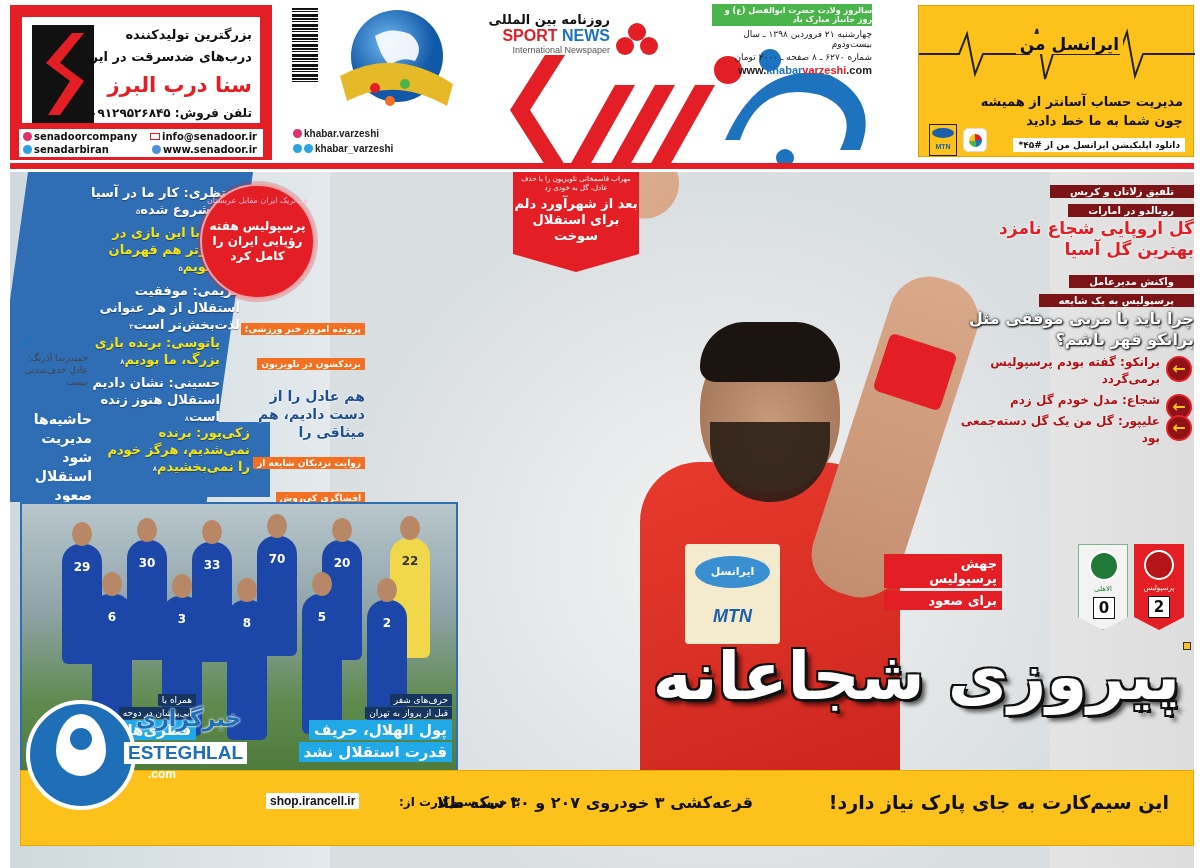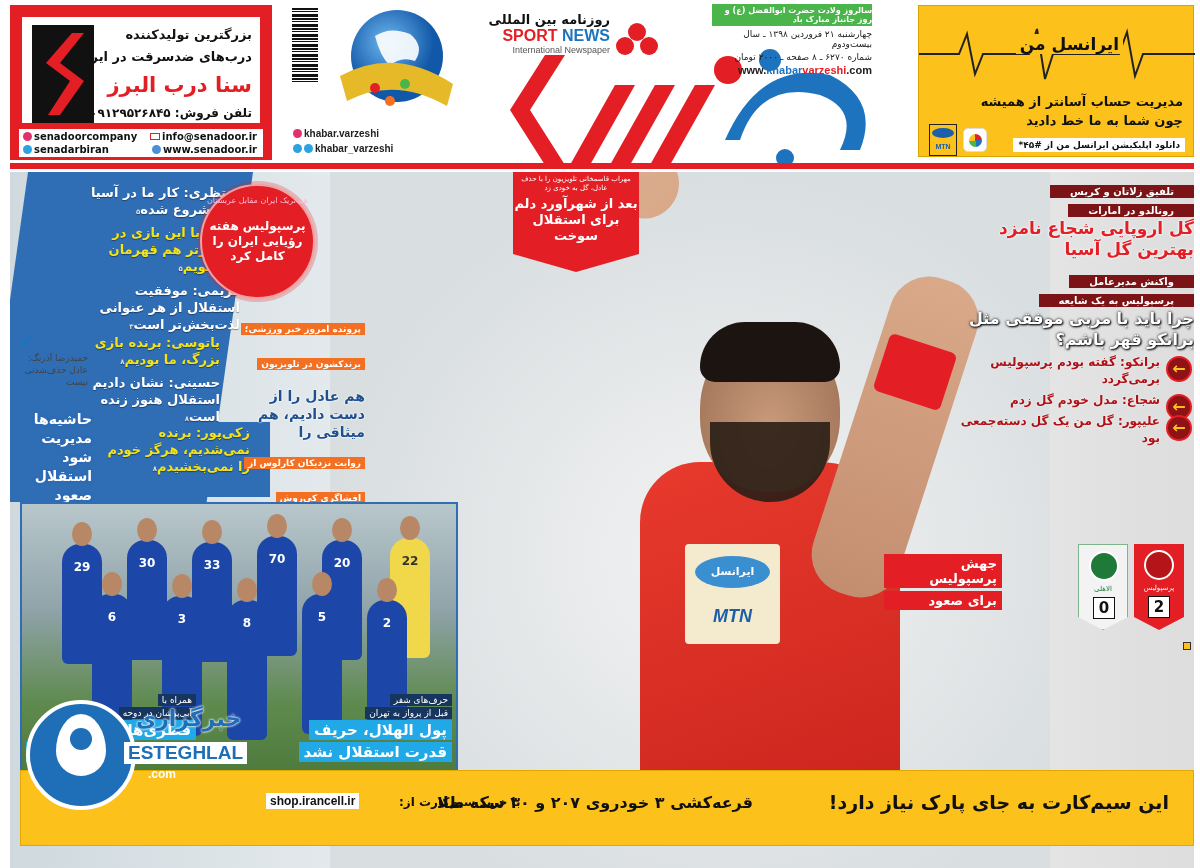--- a/index.html
+++ b/index.html
@@ -300,21 +300,21 @@
     <div class="h">پرسپولیس هفته رؤیایی ایران را کامل کرد</div>
   </div>
 
   <div id="mid-stack">
     <div>
       <span class="tag-orange">پرونده امروز خبر ورزشی؛</span><br>
       <span class="tag-orange">برندکشون در تلویزیون</span>
       <div class="hl">هم عادل را از دست دادیم، هم میثاقی را</div>
     </div>
     <div style="margin-top:10px">
-      <span class="tag-orange">روایت نزدیکان کارلوس از</span><br>
+      <span class="tag-orange">روایت نزدیکان شایعه از</span><br>
       <span class="tag-orange">افشاگری کی‌روش</span>
       <div class="hl">از پشت به من خنجر زدند</div>
       <div class="red">پرونده شکایت کارلوس علیه ایران دوشنبه در فیفا</div>
     </div>
   </div>
 
   <div id="red-flag">
     <div class="k">مهراب قاسمخانی تلویزیون را با حذف عادل، گل به خودی زد</div>
     <div class="h">بعد از شهرآورد دلم برای استقلال سوخت</div>
   </div>
@@ -354,20 +354,21 @@
       <div class="name">الاهلی</div>
       <div class="score">0</div>
     </div>
     <div class="badge home">
       <div class="crest"></div>
       <div class="name">پرسپولیس</div>
       <div class="score">2</div>
     </div>
   </div>
 
+  <div id="main-headline">پیروزی شجاعانه</div>
 
   <div id="credit">
     <div class="sq"></div>
   </div>
 
   <div id="team-photo">
     <div class="pl" style="left:40px;top:40px">
         <div class="hd"></div>
         <div class="num">29</div>
       </div>

